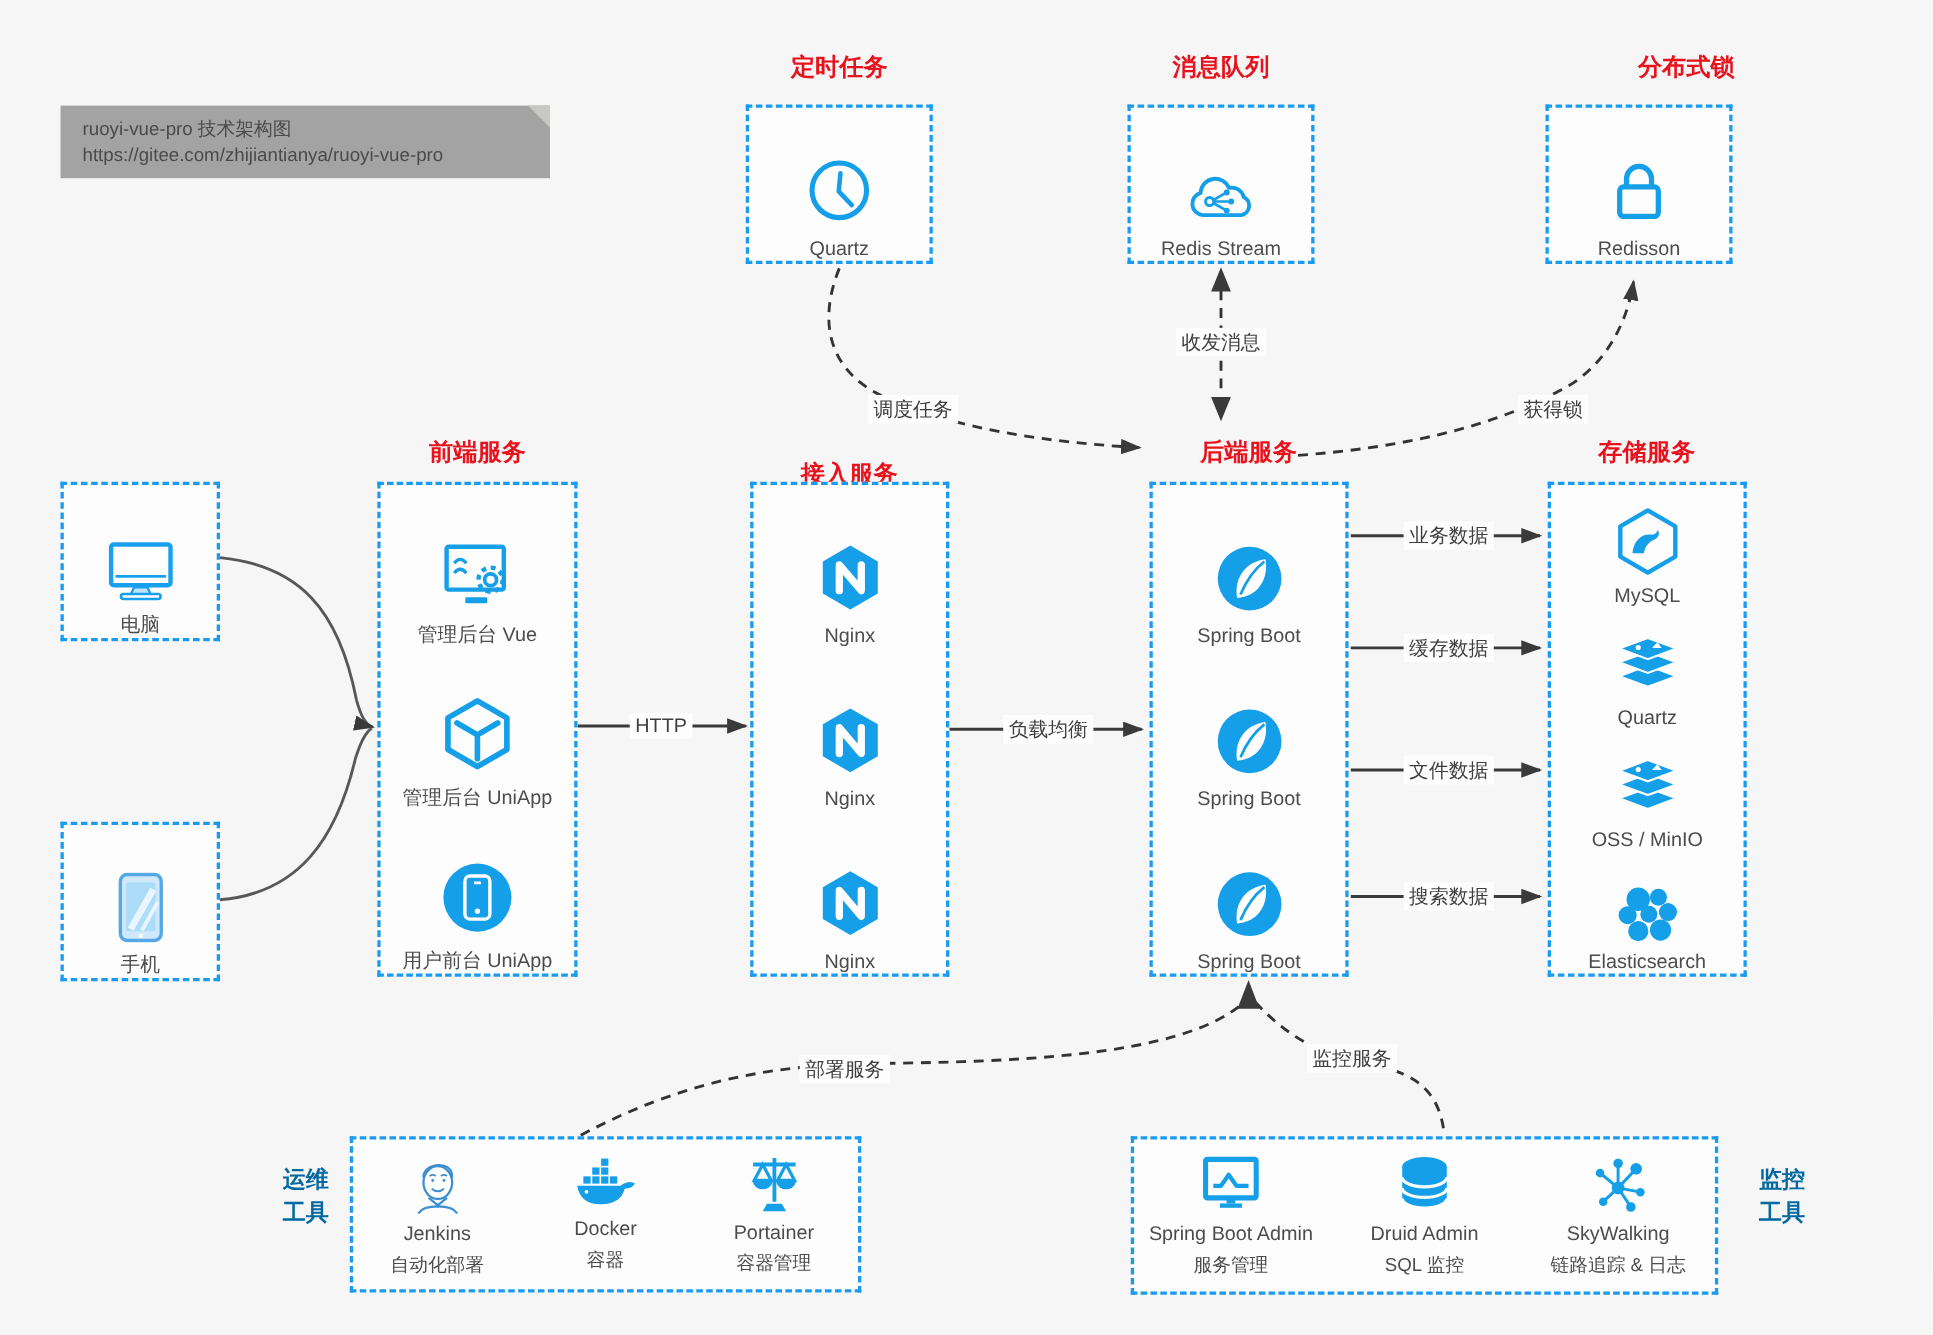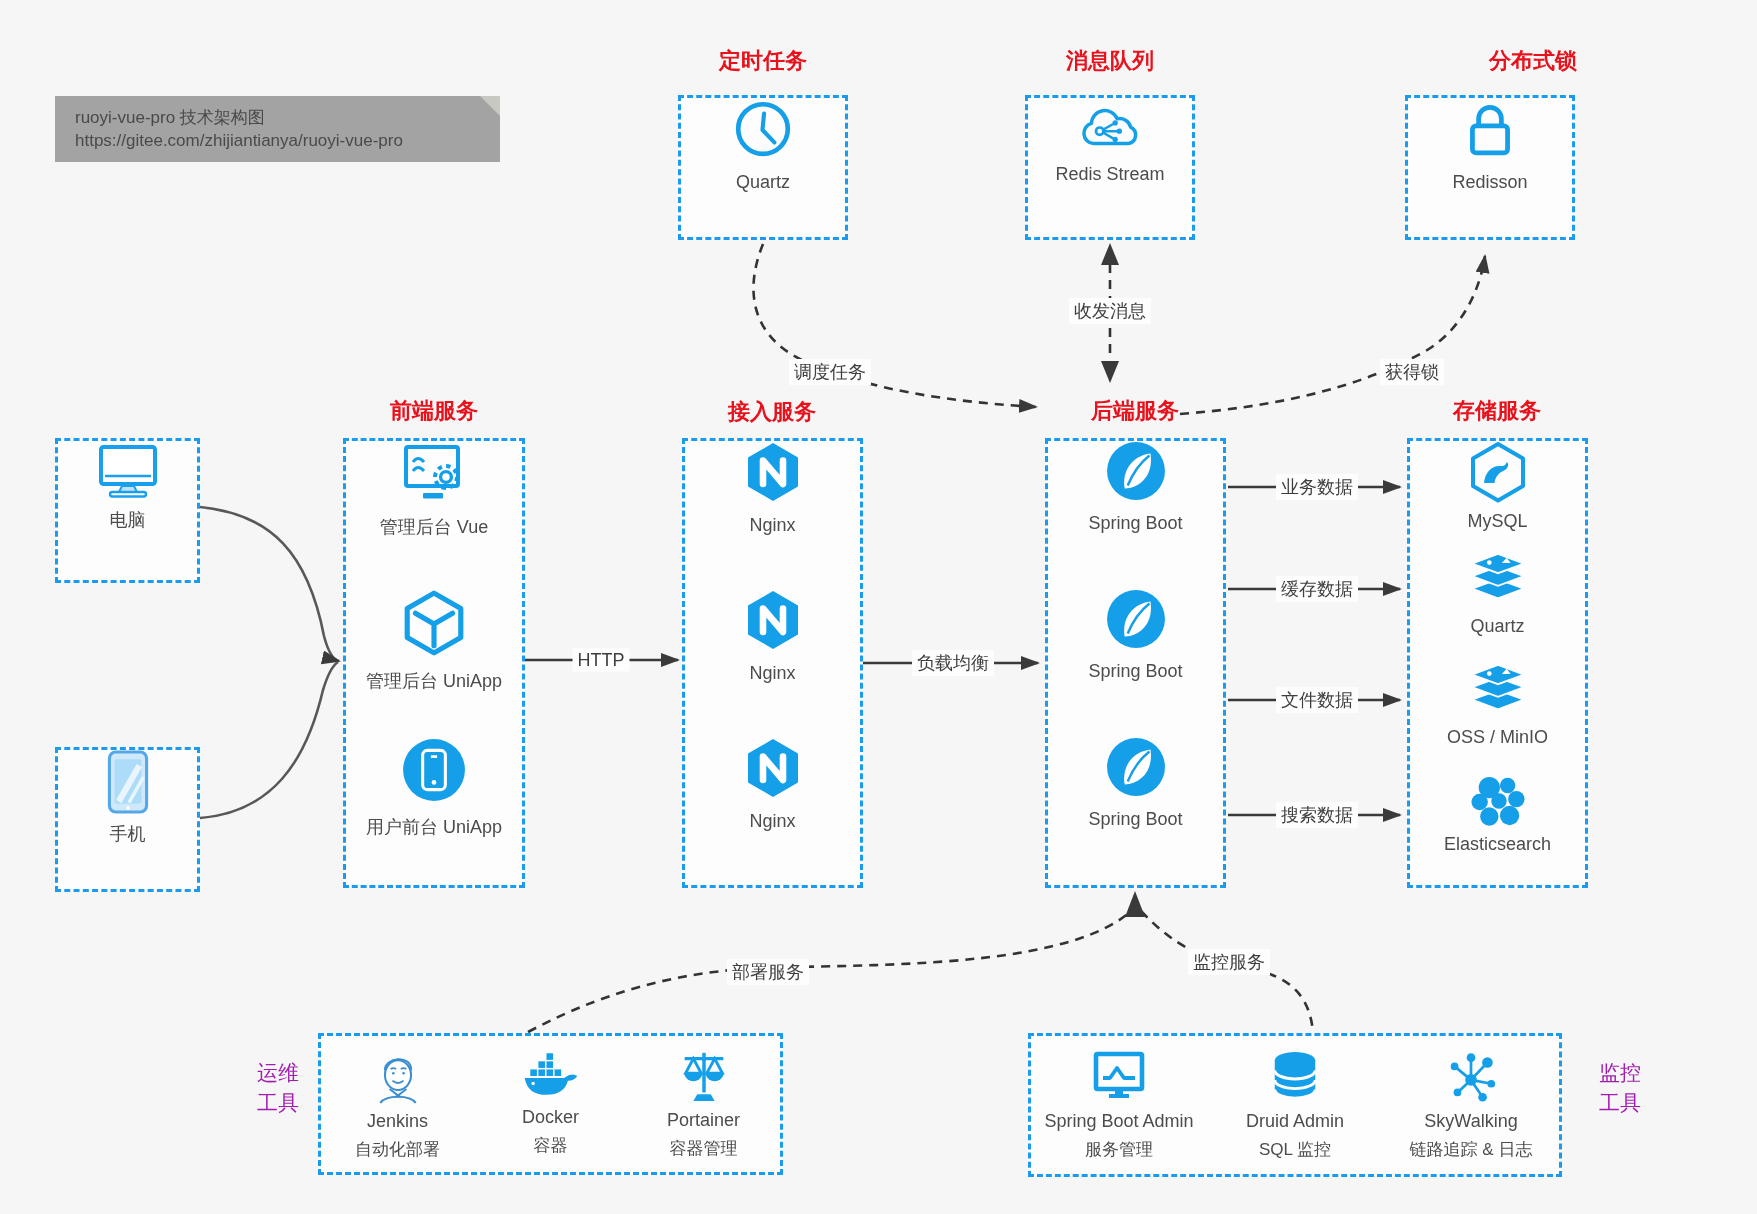--- a/index.html
+++ b/index.html
@@ -2,28 +2,28 @@
 <html><head>
 <meta charset="utf-8">
 <style>
   html,body{margin:0;padding:0;background:#fff;}
   #stage{position:relative;width:1757px;height:1214px;background:#f6f6f7;
          font-family:"Liberation Sans","DejaVu Sans",sans-serif;overflow:hidden;}
   .wires{position:absolute;left:0;top:0;}
   .box{position:absolute;box-sizing:border-box;border:3px dashed #1a9bf0;background:#fdfdfe;
        display:flex;flex-direction:column;}
   .box.hbox{flex-direction:row;}
-  .cell{flex:1;display:flex;flex-direction:column;align-items:center;justify-content:flex-start;gap:12px;}
+  .cell{flex:1;display:flex;flex-direction:column;align-items:center;justify-content:flex-end;gap:12px;}
   .hcell{flex:1;display:flex;flex-direction:column;align-items:center;justify-content:center;gap:6px;}
   .caption{font-size:18px;color:#4c4c4c;white-space:nowrap;}
   .name{font-size:18px;color:#4c4c4c;white-space:nowrap;}
   .desc{font-size:17px;color:#4c4c4c;white-space:nowrap;}
   .g-title{position:absolute;transform:translateX(-50%);font-size:22px;font-weight:bold;
            color:#e8121d;white-space:nowrap;}
-  .side-title{position:absolute;font-size:21px;font-weight:normal;color:#a21caf;
+  .side-title{position:absolute;font-size:21px;font-weight:bold;color:#0369a1;
               line-height:30px;text-align:center;width:72px;}
   .edge-label{position:absolute;transform:translate(-50%,-50%);font-size:18px;color:#3e3e3e;
               background:#fdfdfe;padding:1px 5px;white-space:nowrap;}
   .note{position:absolute;left:55px;top:96px;width:445px;height:66px;background:#a3a3a3;
         color:#4a4a4a;font-size:17px;line-height:23px;padding:10px 0 0 20px;box-sizing:border-box;}
   .note .fold{position:absolute;top:0;right:0;width:0;height:0;
               border-top:20px solid #c8c8c2;border-left:20px solid transparent;}
   svg{display:block;}
 </style>
 </head>
@@ -64,21 +64,21 @@
   <div class="note">
     <span class="fold"></span>
     <div>ruoyi-vue-pro 技术架构图</div>
     <div>https://gitee.com/zhijiantianya/ruoyi-vue-pro</div>
   </div>
 
   <div class="g-title" style="left:763px;top:46px;">定时任务</div>
   <div class="g-title" style="left:1110px;top:46px;">消息队列</div>
   <div class="g-title" style="left:1490px;top:46px;margin-left:43px;">分布式锁</div>
   <div class="g-title" style="left:434px;top:396px;">前端服务</div>
-  <div class="g-title" style="left:772px;top:397px;">接入服务</div>
+  <div class="g-title" style="left:772px;top:416px;">接入服务</div>
   <div class="g-title" style="left:1135px;top:396px;">后端服务</div>
   <div class="g-title" style="left:1497px;top:396px;">存储服务</div>
 
   <div class="box" style="left:678px;top:95px;width:170px;height:145px;">
     <div class="cell">
       <svg width="62" height="62" viewBox="0 0 60 60">
         <circle cx="30" cy="30" r="24" fill="none" stroke="#149fe8" stroke-width="4.5"></circle>
         <path d="M31,15 L29.5,31 L41,43" fill="none" stroke="#149fe8" stroke-width="4" stroke-linecap="round" stroke-linejoin="round"></path>
       </svg>
       <div class="caption">Quartz</div>

